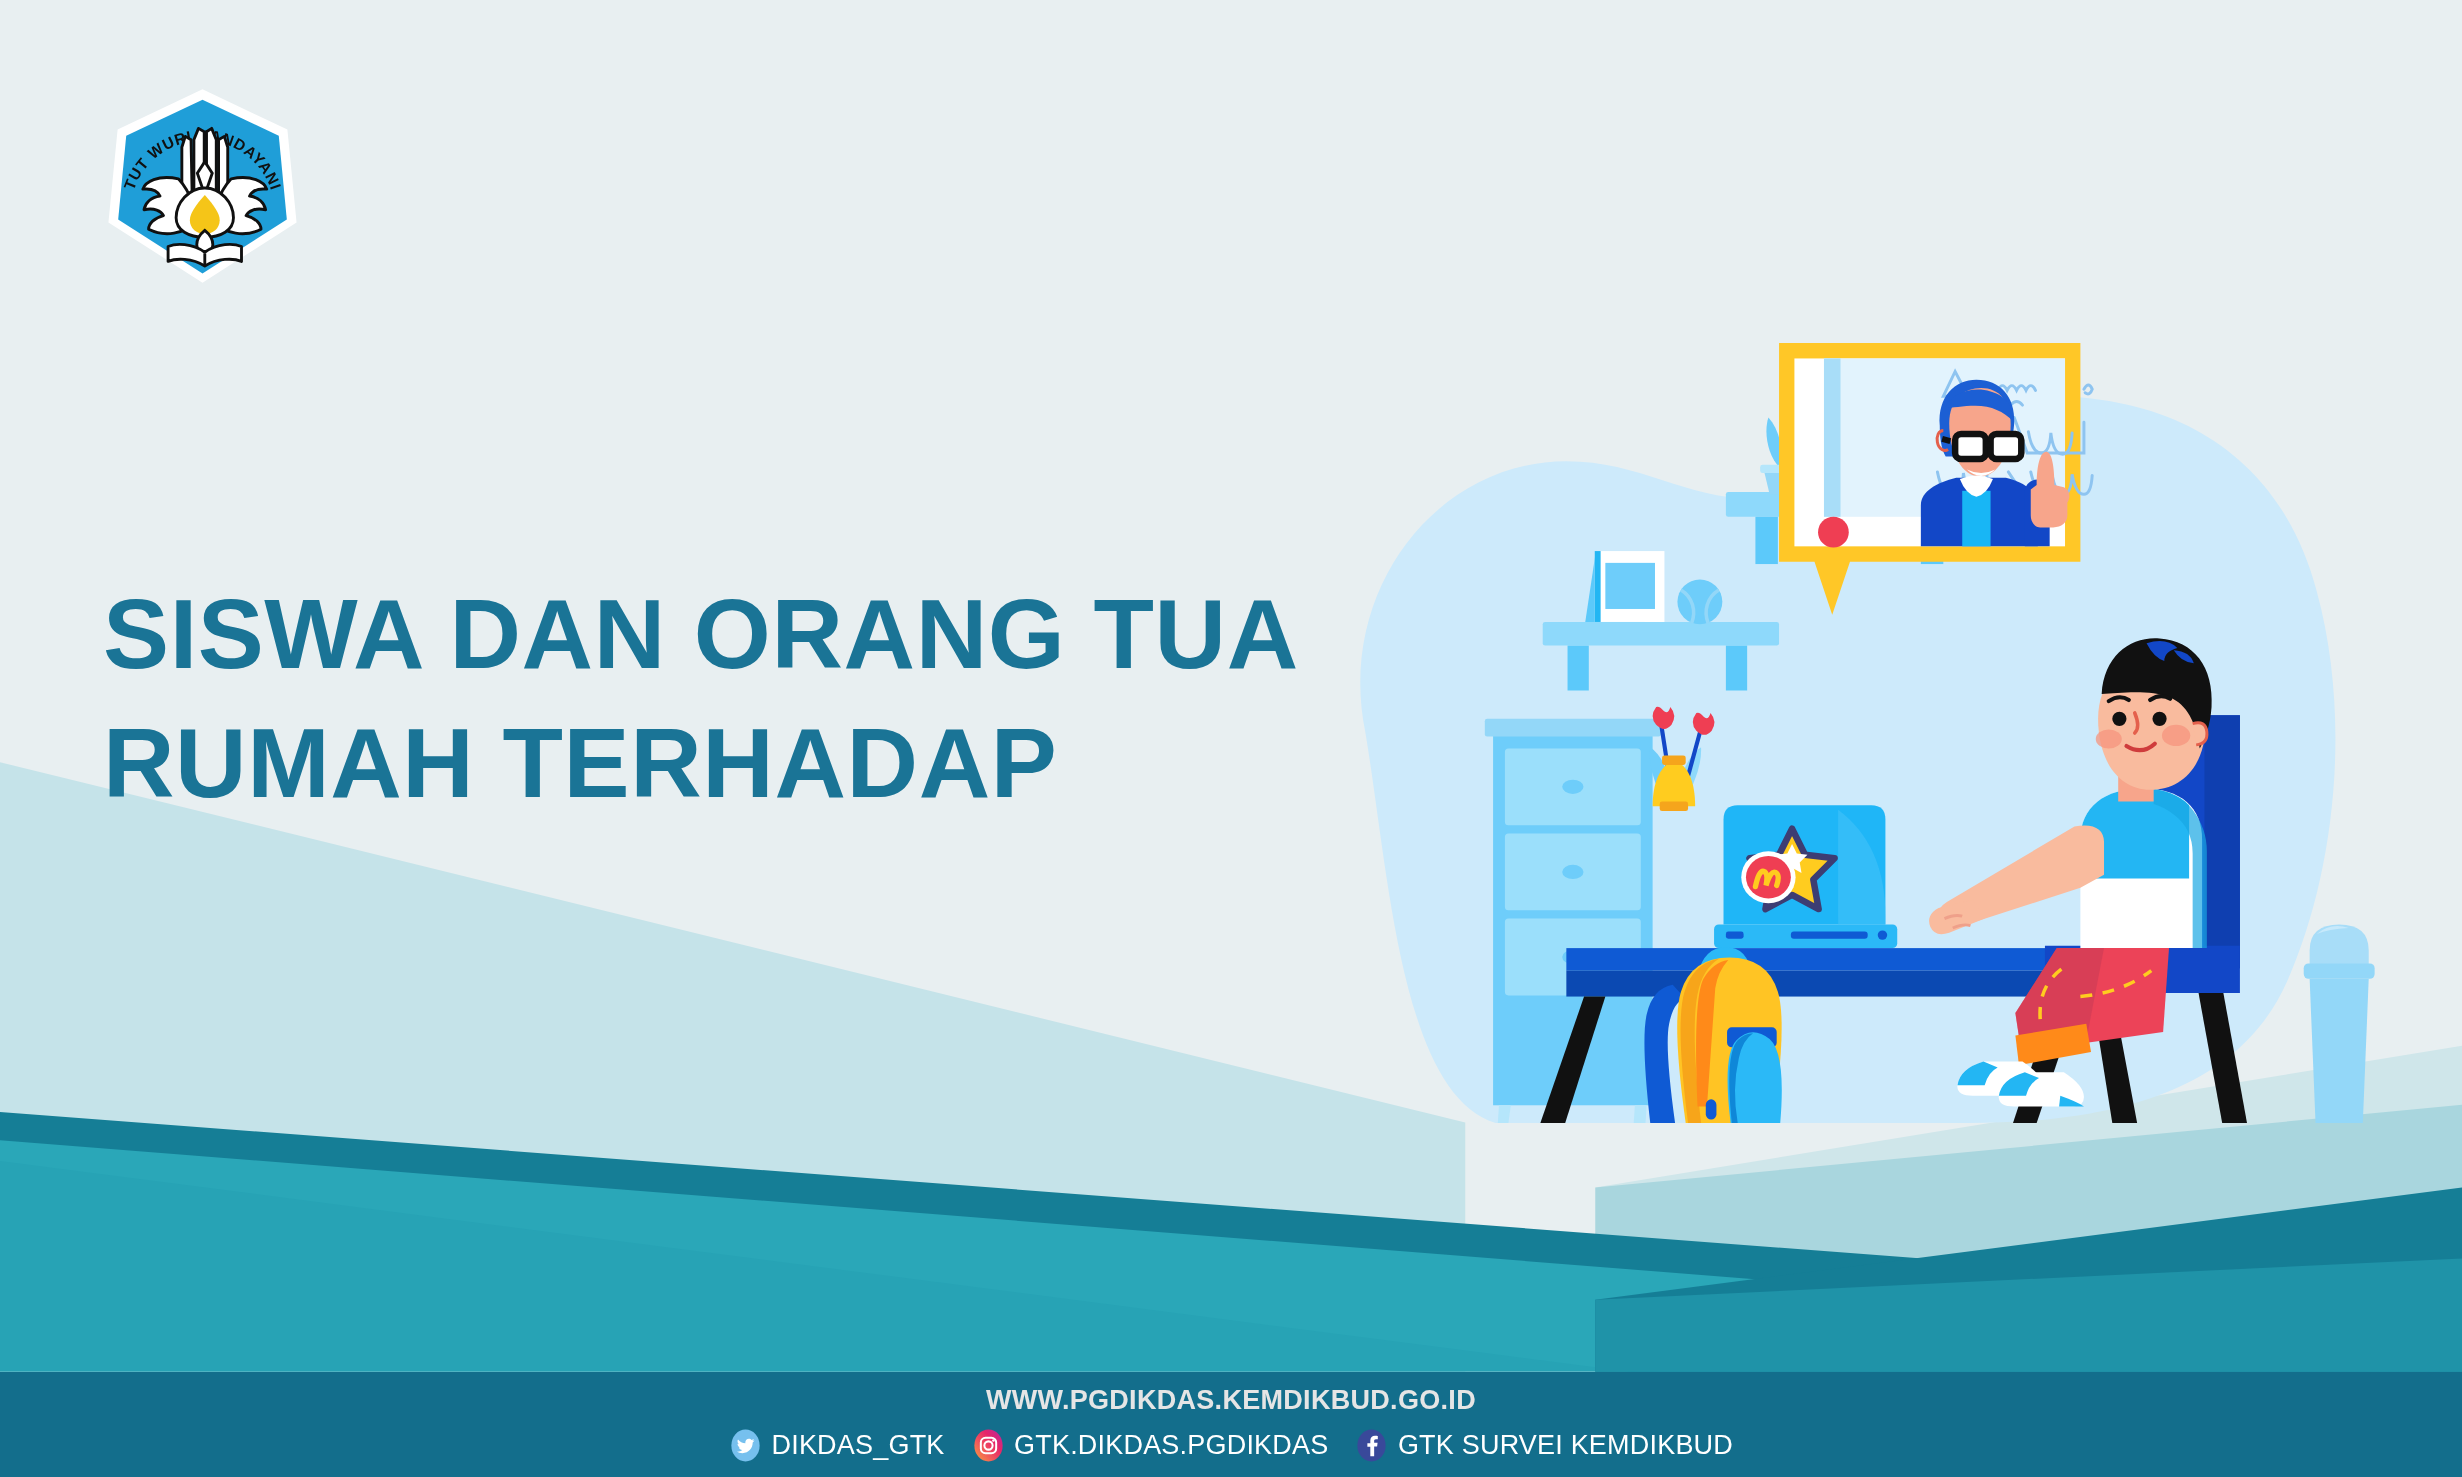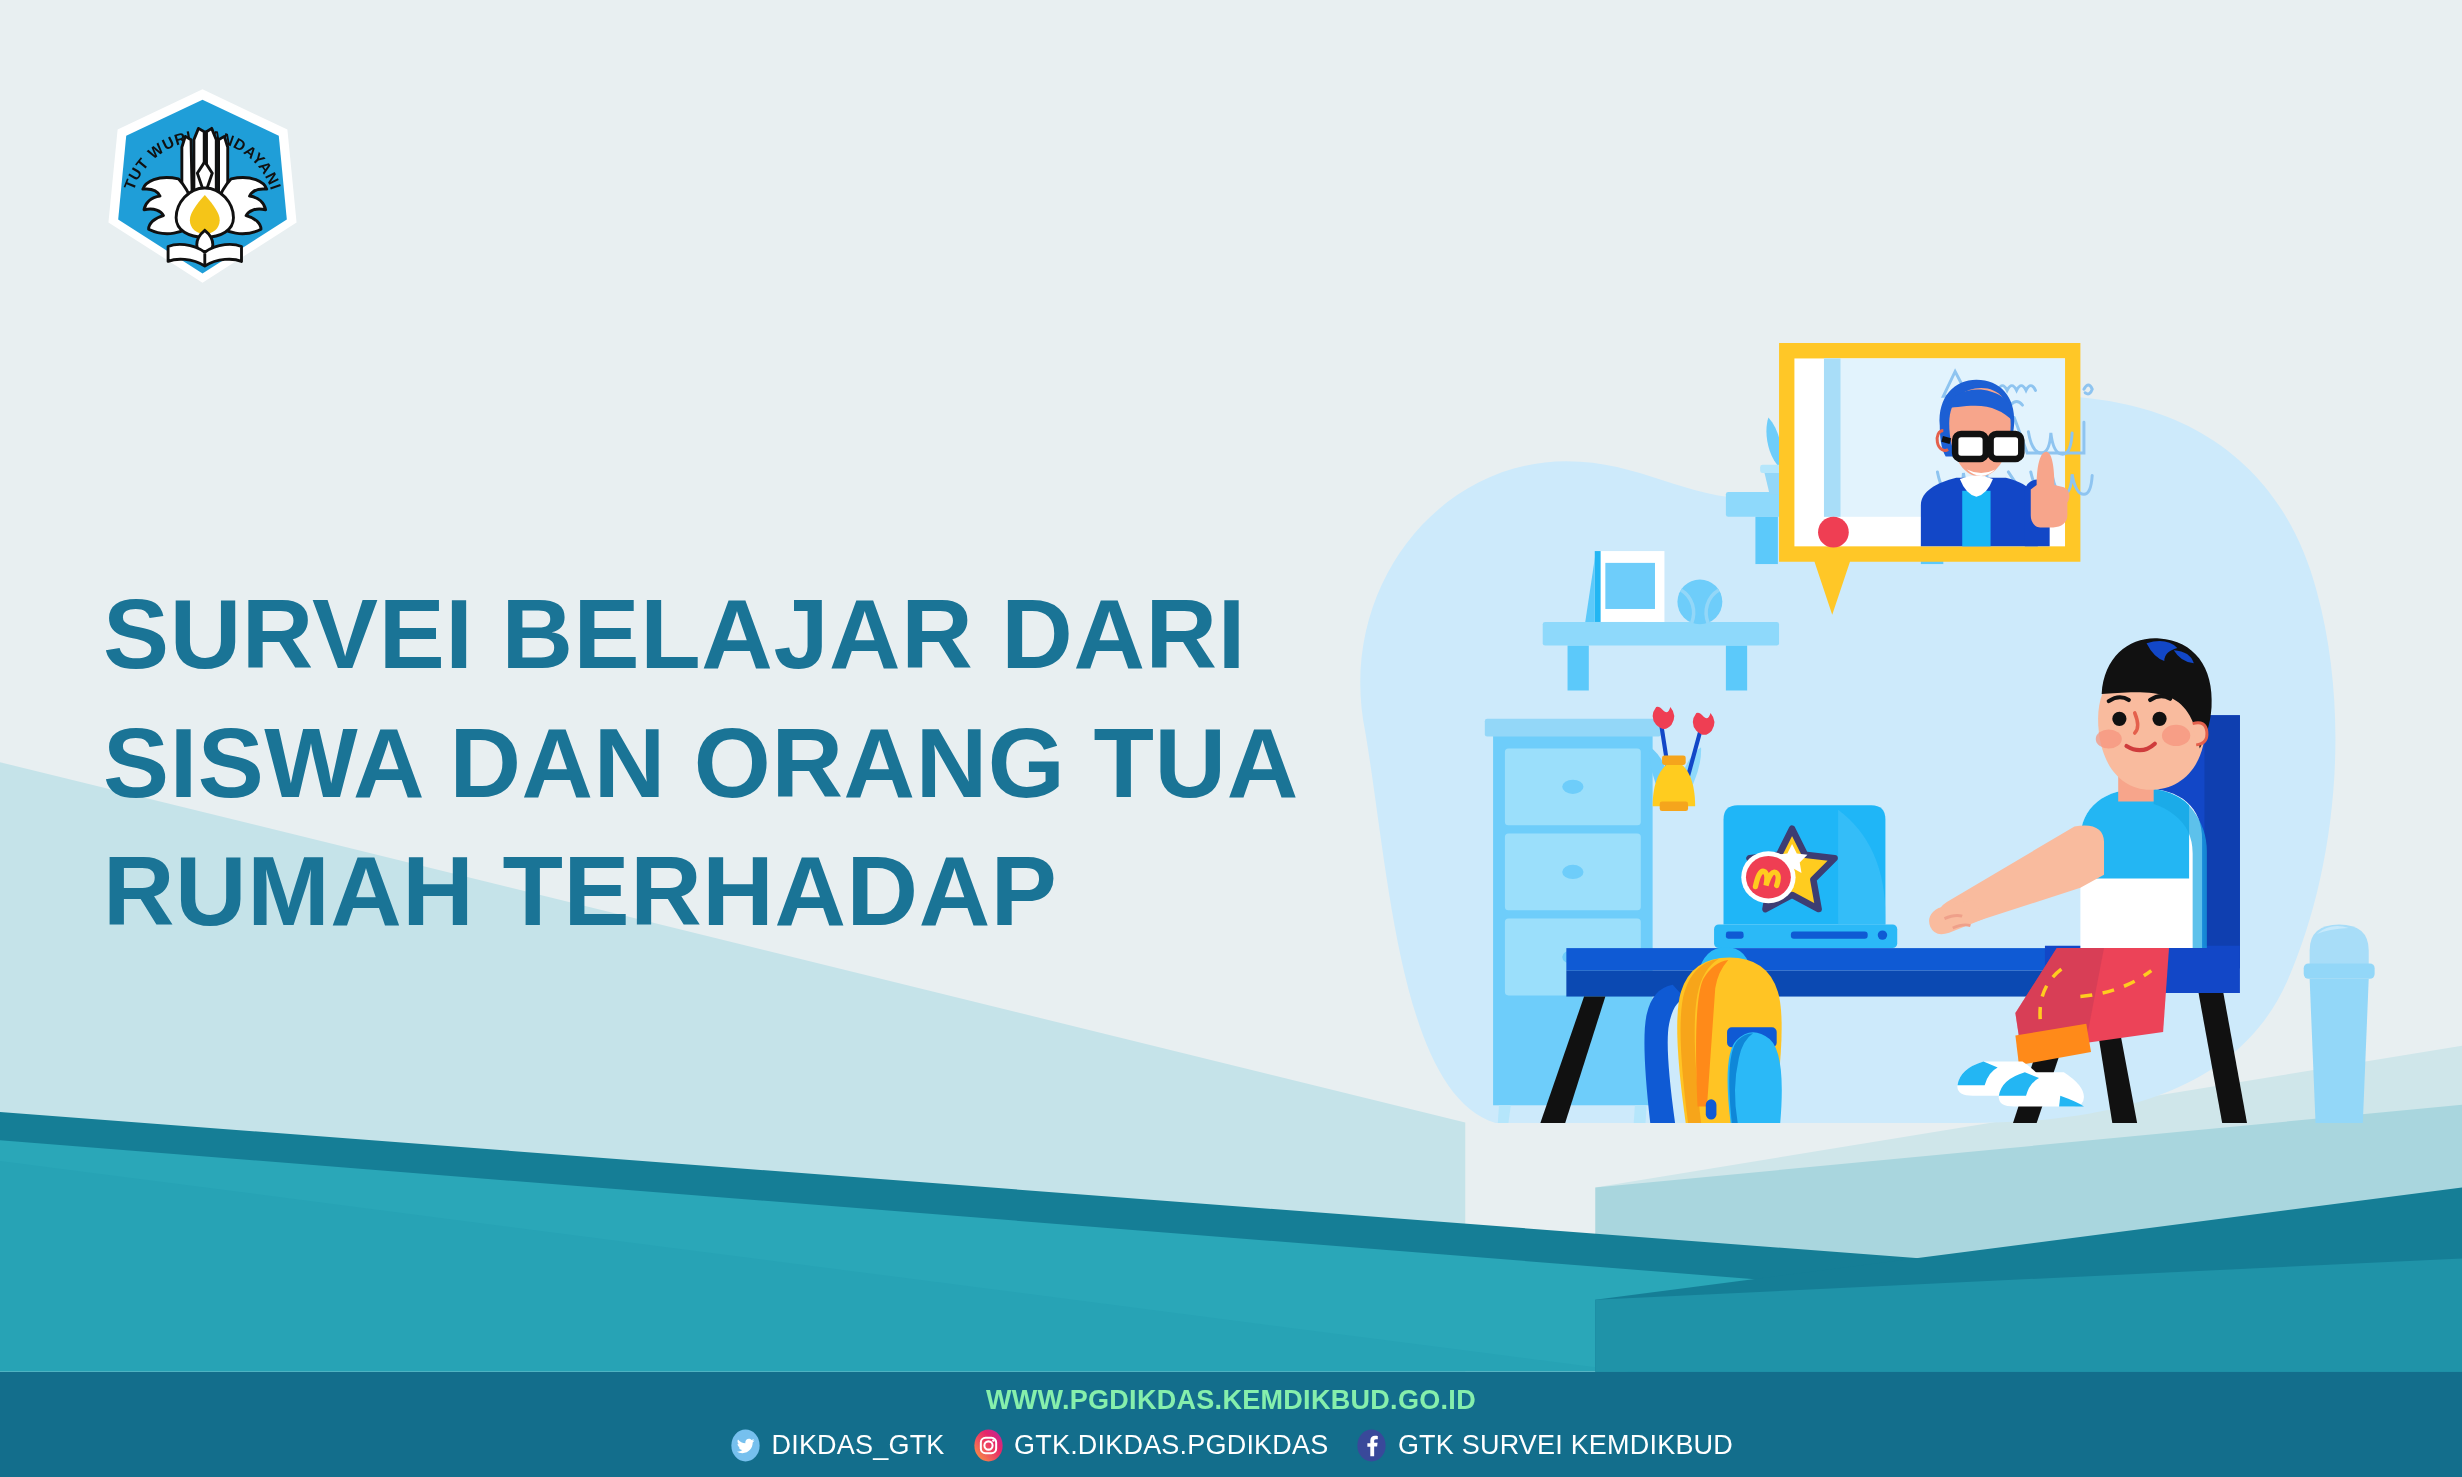--- a/index.html
+++ b/index.html
@@ -36,21 +36,21 @@
   .illus svg{width:100%;height:100%;display:block;overflow:visible;}
 
   
   .footer{
     position:absolute;left:0;right:0;top:1372px;height:105px;
     background:#136e8c;
     display:flex;flex-direction:column;align-items:center;justify-content:center;
     gap:5.9px;
   }
   .footer .site{
-    color:#86efac;font-weight:bold;font-size:27px;letter-spacing:0.3px;
+    color:#e5e5e5;font-weight:bold;font-size:27px;letter-spacing:0.3px;
     line-height:1;
   }
   .socials{display:flex;align-items:center;gap:27px;margin-top:9px;}
   .social{display:flex;align-items:center;gap:9.5px;}
   .social .lbl{color:#fff;font-size:27px;line-height:1;letter-spacing:0.2px;}
   .ic{width:33px;height:33px;display:block;flex:0 0 auto;}
 </style>
 </head>
 <body>
 
@@ -115,21 +115,20 @@
       <path d="M174 250 C184 258 188 268 188 275 C188 284 182 290 174 290
                C166 290 160 284 160 275 C160 268 164 258 174 250 Z" fill="#ffffff" stroke="#101010" stroke-width="5"></path>
 
       <path d="M174 288 C152 272 124 272 110 278 L110 304 C124 298 152 298 174 312
                C196 298 224 298 238 304 L238 278 C224 272 196 272 174 288 Z" fill="#ffffff" stroke="#101010" stroke-width="5" stroke-linejoin="round"></path>
       <path d="M174 290 L174 312" stroke="#101010" stroke-width="5"></path>
     </svg>
   </div>
 
   <div class="title">
-    <span class="ln">SURVEI BELAJAR DARI</span>
     <span class="ln">SISWA DAN ORANG TUA</span>
     <span class="ln">RUMAH TERHADAP</span>
   </div>
 
   <div class="illus">
     <svg viewBox="0 0 1900 1420">
 
       <path d="M80 760 C30 520 200 300 420 300 C560 300 640 380 780 360
                C960 334 1040 180 1260 190 C1500 200 1640 330 1690 520
                C1750 740 1720 1000 1640 1180 C1560 1360 1360 1420 1100 1420

